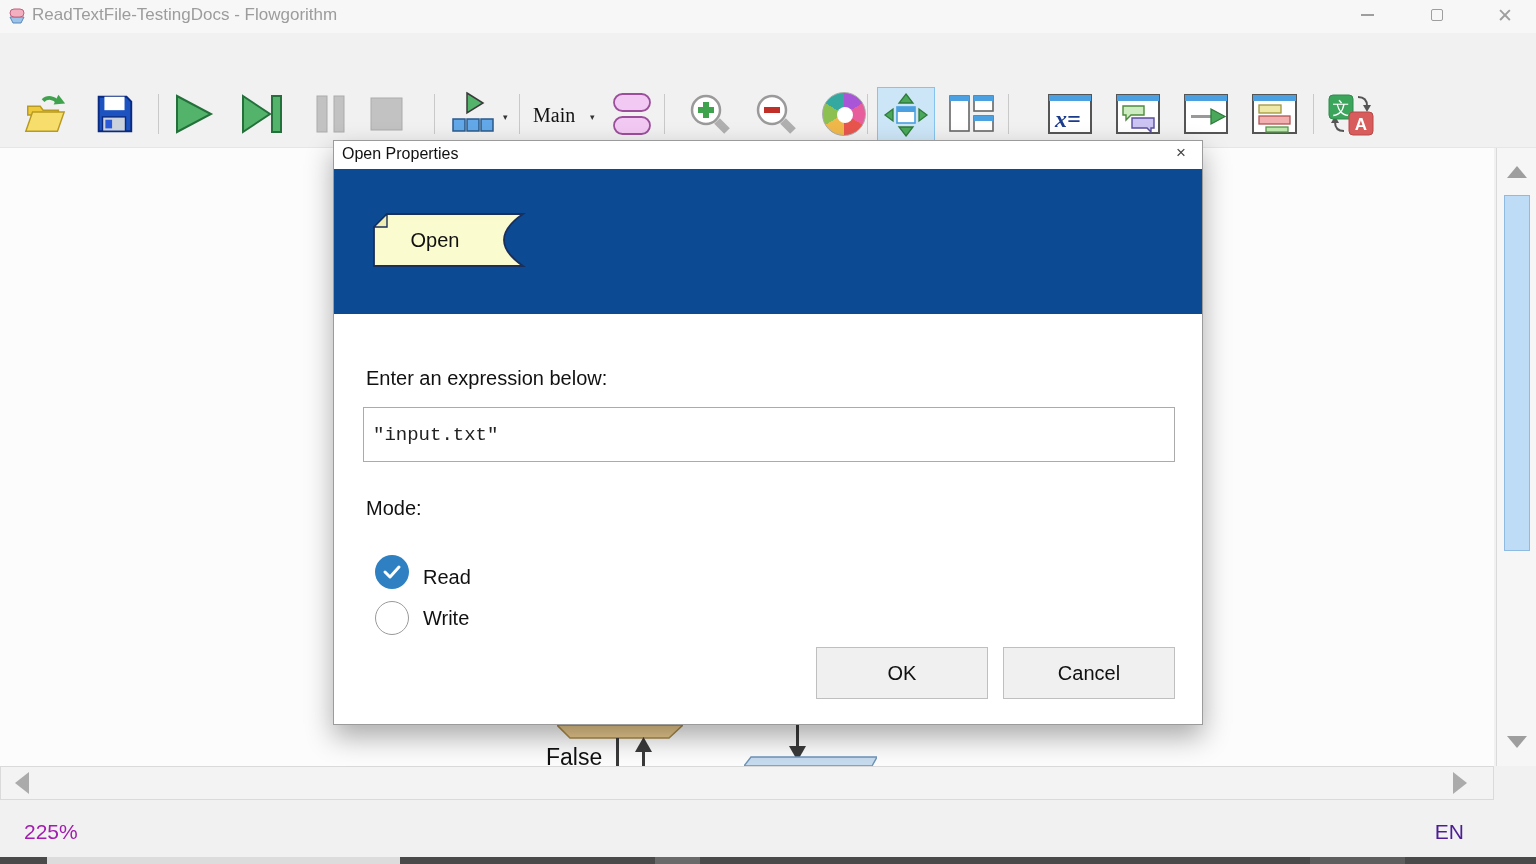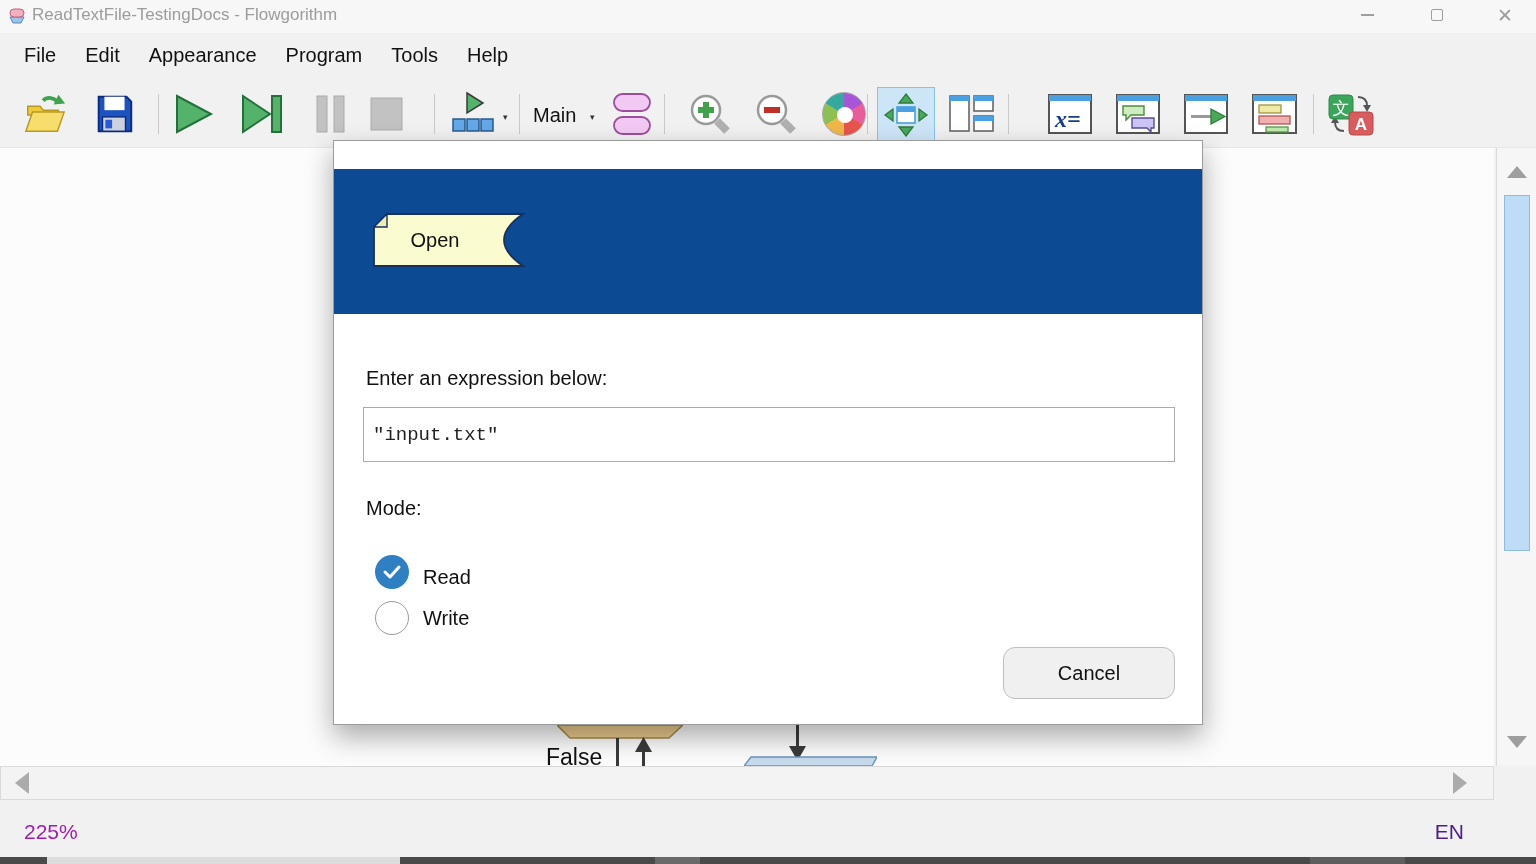--- a/index.html
+++ b/index.html
@@ -15,21 +15,21 @@
   .minbar { width:13px; height:2px; background:#9E9E9E; }
   .maxbox { width:12px; height:12px; border:1.6px solid #9E9E9E; border-radius:2px; }
 
   .menubar { position:absolute; left:0; top:33px; width:1536px; height:45px; display:flex; align-items:center; gap:29px; padding-left:24px; background:#F1F1F1; }
   .menubar span { font-size:20px; color:#111; cursor:default; }
 
   .toolbar { position:absolute; left:0; top:78px; width:1536px; height:70px; background:#F1F1F1; border-bottom:1px solid #E6E6E6; }
   .tbtn { position:absolute; top:90px; height:48px; display:flex; align-items:center; justify-content:center; }
   .tsep { position:absolute; top:94px; width:1px; height:40px; background:#C9C9C9; }
   .caret { position:absolute; font-size:9px; color:#333; top:112px; }
-  .mainlbl { position:absolute; left:533px; top:104px; font-size:20px; color:#111; }
+  .mainlbl { position:absolute; left:533px; top:104px; font-size:20px; color:#111;font-family:Liberation Serif, serif; }
   .panbtn { position:absolute; left:877px; top:87px; width:58px; height:56px; background:#CDE6F7; border:1px solid #86C3ED; display:flex; align-items:center; justify-content:center; }
   .colorwheel { width:44px; height:44px; border-radius:50%; border:1px solid #AAA;
     background:conic-gradient(#A855D8 0 60deg,#E85D9C 60deg 120deg,#E8554D 120deg 180deg,#F0B84A 180deg 240deg,#8CC152 240deg 300deg,#35A8A0 300deg 360deg);
     position:relative; }
   .colorwheel .hole { position:absolute; left:14px; top:14px; width:16px; height:16px; border-radius:50%; background:#FFF; }
 
   
   .canvas { position:absolute; left:0; top:148px; width:1494px; height:618px; background:#FCFCFC; overflow:hidden; }
   .flow-hex-bottom { position:absolute; left:557px; top:577px; }
   .flow-line { position:absolute; background:#3A3A3A; }
@@ -84,28 +84,20 @@
     <span class="title">ReadTextFile-TestingDocs - Flowgorithm</span>
     <div class="winbtn wb-min">
         <div class="minbar"></div>
       </div>
     <div class="winbtn wb-max">
         <div class="maxbox"></div>
       </div>
     <div class="winbtn wb-close">✕</div>
   </div>
 
-  <div class="menubar">
-    <span>File</span>
-    <span>Edit</span>
-    <span>Appearance</span>
-    <span>Program</span>
-    <span>Tools</span>
-    <span>Help</span>
-  </div>
 
   <div class="toolbar"></div>
 
   <div class="tbtn" style="left:22px;width:46px;">
     <svg width="46" height="46" viewBox="0 0 48 48">
       <path d="M6 16 h13 l3 4 h16 v5 H6 z" fill="#EFC93C" stroke="#B89A20" stroke-width="1.5"></path>
       <path d="M4 42 L11 22 H44 L37 42 Z" fill="#F7DE6C" stroke="#B89A20" stroke-width="1.5"></path>
       <path d="M22 10 a9 8 0 0 1 15 2" fill="none" stroke="#3FA34D" stroke-width="4"></path>
       <polygon points="33,14 45,13 38,4" fill="#3FA34D"></polygon>
     </svg>
@@ -282,20 +274,24 @@
     <span class="zoomlvl">225%</span>
     <span class="lang">EN</span>
   </div>
   <div class="taskstrip">
     <div class="seg1"></div>
     <div class="seg2"></div>
     <div class="seg3"></div>
   </div>
 
   <div class="dialog">
+    <div class="dlg-titlebar">
+      <span class="dlg-title">Open Properties</span>
+      <div class="dlg-close">×</div>
+    </div>
     <div class="dlg-banner">
       <svg class="open-shape" width="153" height="55" viewBox="0 0 153 55">
         <path d="M14 1 L150 1 Q 112 27 150 53 L1 53 L1 14 Z" fill="#FBFBD0" stroke="#1A2F5A" stroke-width="1.8"></path>
         <path d="M14 1 L14 14 L1 14 Z" fill="#EDEDB4" stroke="#1A2F5A" stroke-width="1.4"></path>
         <text x="62" y="34" font-size="20" fill="#111" text-anchor="middle" font-family="'Liberation Sans',sans-serif">Open</text>
       </svg>
     </div>
 
     <div class="dlg-label" style="left:32px;top:226px;">Enter an expression below:</div>
     <input class="expr-input" type="text" value="&quot;input.txt&quot;" style="">
@@ -308,16 +304,17 @@
           <polyline points="3,8 8,13 17,3" fill="none" stroke="#FFF" stroke-width="3" stroke-linecap="round" stroke-linejoin="round"></polyline>
         </svg>
       </div>
       <span class="radio-label">Read</span>
     </div>
     <div class="radio-row" style="top:460px;">
       <div class="radio unsel"></div>
       <span class="radio-label">Write</span>
     </div>
 
-    <div class="dlg-btn" style="left:669px;border-radius:12px;">Cancel</div>
+    <div class="dlg-btn" style="left:482px;">OK</div>
+    <div class="dlg-btn" style="left:669px;">Cancel</div>
   </div>
 
 </div>
 
 </body></html>

